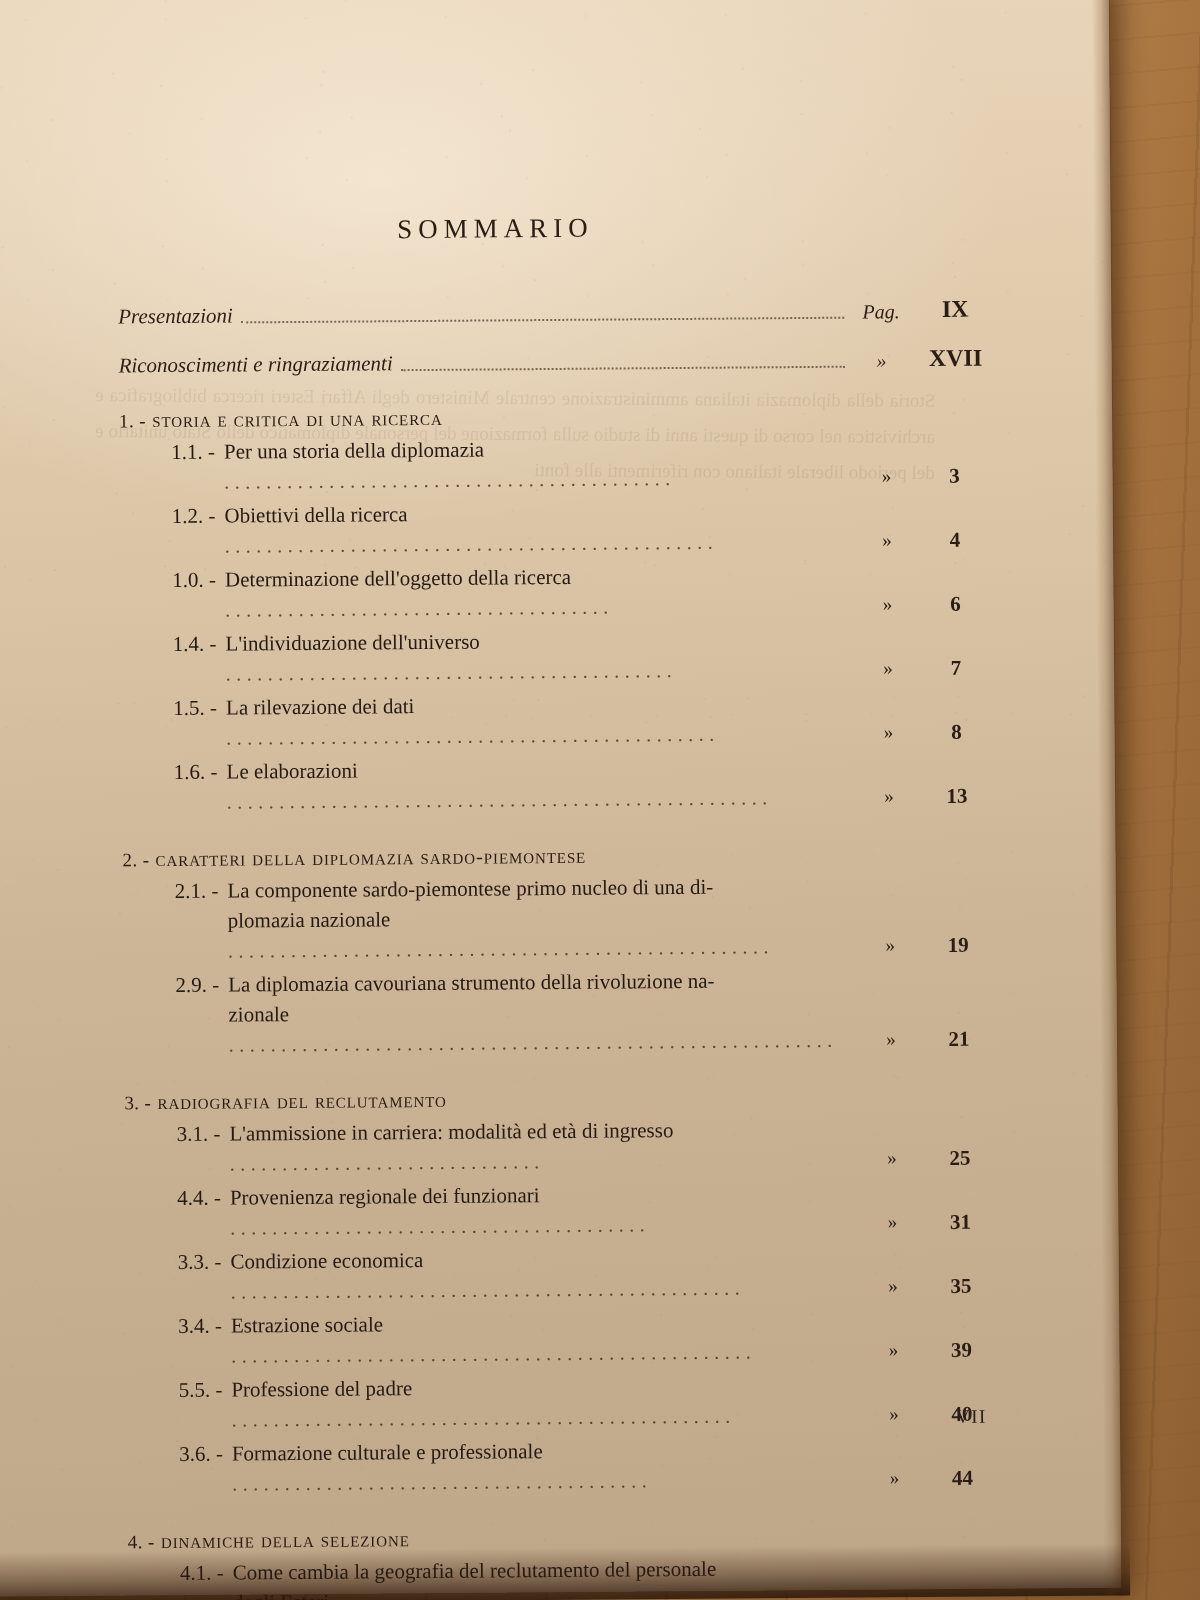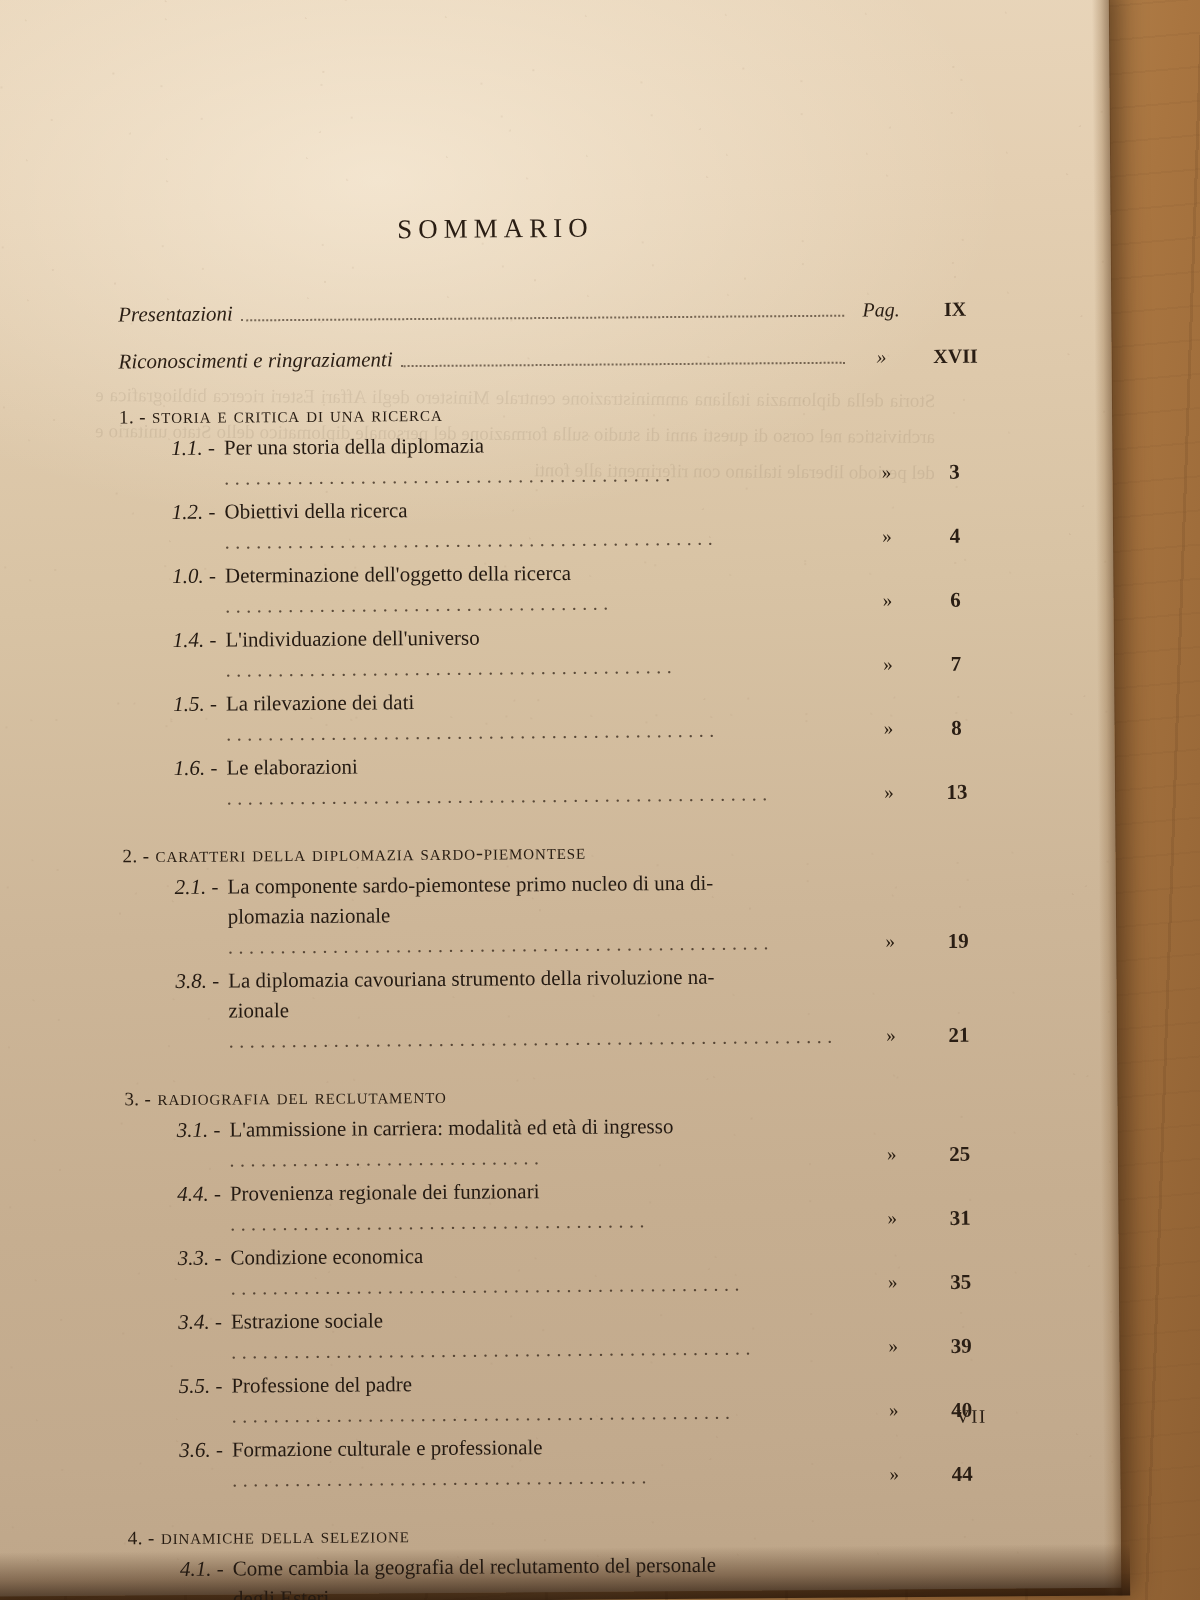--- a/index.html
+++ b/index.html
@@ -155,21 +155,21 @@
   .front-row .pagword {
     font-style: italic;
     width: 62px;
     text-align: center;
     font-size: 20px;
   }
   .front-row .pagnum {
     width: 86px;
     text-align: center;
     font-style: normal;
-    font-size: 20px;
+    font-size: 24px;
     font-weight: 600;
   }
 
   
   .chap {
     margin-top: 30px;
     margin-bottom: 4px;
     font-size: 19px;
     color: #271c12;
     letter-spacing: 0.4px;
@@ -191,21 +191,20 @@
     line-height: 30px;
     margin-top: 4px;
     color: #241a12;
   }
   .sec.lvl1 { padding-left: 52px; }
 
   .sec .snum {
     white-space: nowrap;
     flex: 0 0 auto;
     margin-right: 9px;
-    font-style: italic;
   }
   .sec .stext {
     flex: 1 1 auto;
     position: relative;
     min-width: 0;
   }
   .sec .stext .line1 { display: block; }
   .sec .stext .line2 { display: block; }
   
   .leaderline {
@@ -322,21 +321,21 @@
         <div class="sec lvl1">
           <span class="snum">2.1. -</span>
           <span class="stext">
             <span class="line1">La componente sardo-piemontese primo nucleo di una di-</span>
             <span class="line2"><span>plomazia nazionale</span><span class="leaderline"> ....................................................</span></span>
           </span>
           <span class="guill">»</span>
           <span class="pnum">19</span>
         </div>
         <div class="sec lvl1">
-          <span class="snum">3.8. -</span>
+          <span class="snum">2.9. -</span>
           <span class="stext">
             <span class="line1">La diplomazia cavouriana strumento della rivoluzione na-</span>
             <span class="line2"><span>zionale</span><span class="leaderline"> ..........................................................</span></span>
           </span>
           <span class="guill">»</span>
           <span class="pnum">21</span>
         </div>
         <div class="chap"><span class="num">3. -</span><span class="caps"> Radiografia del reclutamento</span></div>
         <div class="sec lvl1">
           <span class="snum">3.1. -</span>

